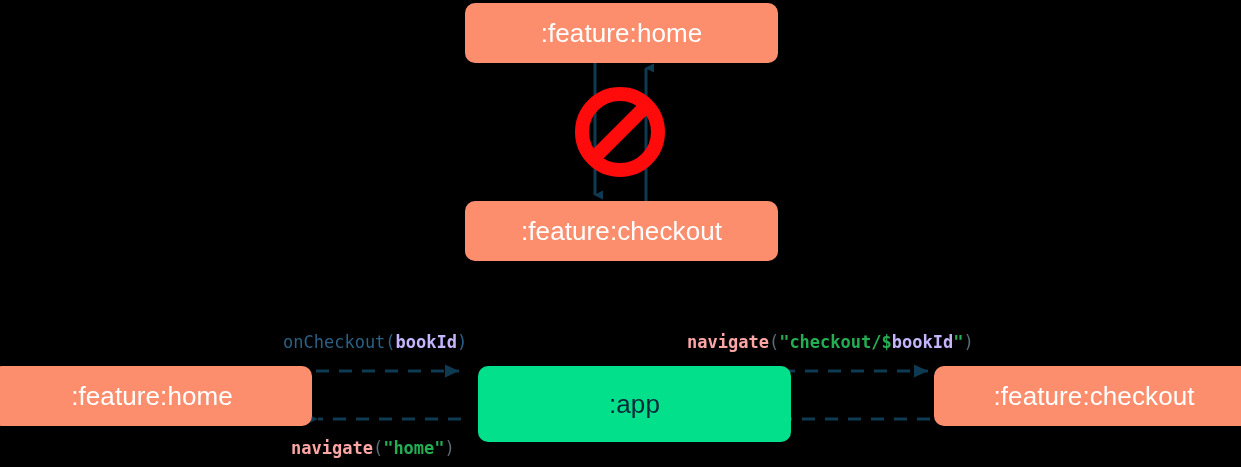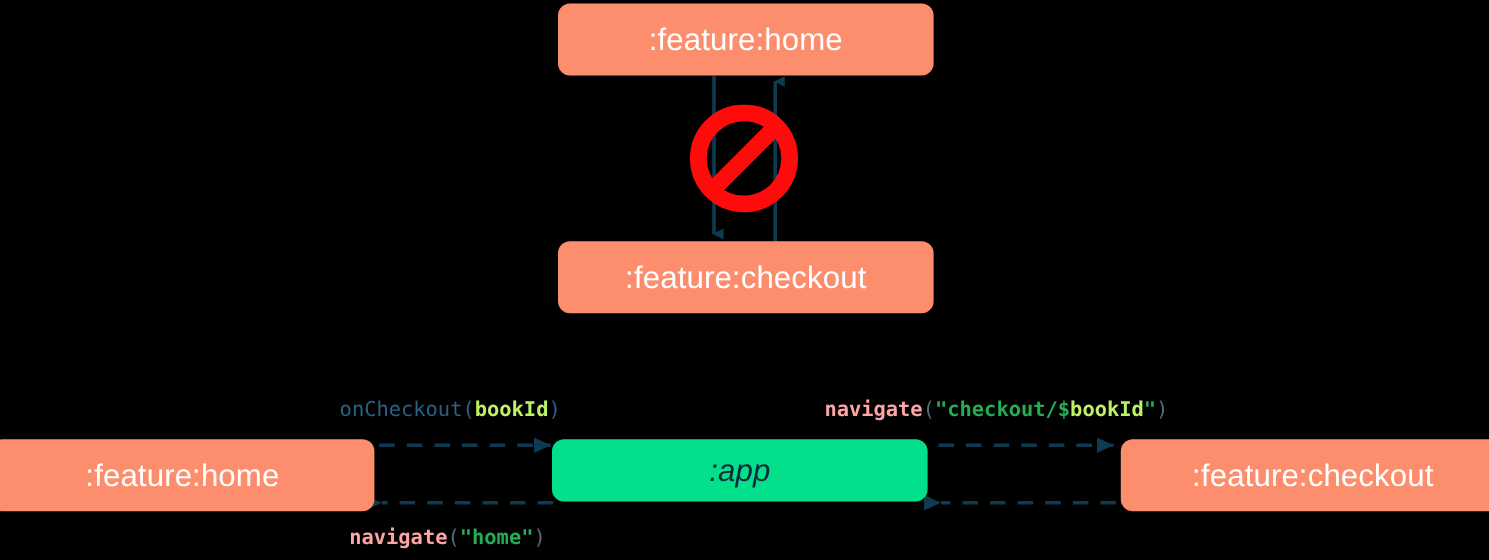--- a/index.html
+++ b/index.html
@@ -43,21 +43,21 @@
     background: #02E08C;
     color: #062838;
   }
 
   
   #node-home-top     { left: 465px; top: 3px;   width: 313px; height: 60px; }
   #node-checkout-top { left: 465px; top: 201px; width: 313px; height: 60px; }
 
   
   #node-home-bottom     { left: -8px;  top: 366px; width: 320px; height: 60px; }
-  #node-app             { left: 460px; top: 366px; width: 313px; height: 52px; font-style: italic; }
+  #node-app             { left: 478px; top: 366px; width: 313px; height: 76px; }
   #node-checkout-bottom { left: 934px; top: 366px; width: 320px; height: 60px; }
 
   
   #wires {
     position: absolute;
     left: 0; top: 0;
     width: 1241px;
     height: 467px;
     pointer-events: none;
   }
@@ -67,21 +67,21 @@
     position: absolute;
     font-family: "DejaVu Sans Mono", "Liberation Mono", monospace;
     font-size: 17px;
     white-space: nowrap;
     line-height: 1;
   }
   .tok-fn      { color: #fca5a5; font-weight: bold; }
   .tok-plain   { color: #2A6184; }
   .tok-paren   { color: #5A6B74; }
   .tok-str     { color: #23AE53; font-weight: bold; }
-  .tok-arg     { color: #bef264; font-weight: bold; }
+  .tok-arg     { color: #c4b5fd; font-weight: bold; }
 
   #label-oncheckout      { left: 283px; top: 334px; }
   #label-navigate-co     { left: 687px; top: 334px; }
   #label-navigate-home   { left: 291px; top: 440px; }
   #label-onpaymentcancel { left: 740px; top: 440px; }
 
   
   #no-entry-sign {
     position: absolute;
     left: 575px;

